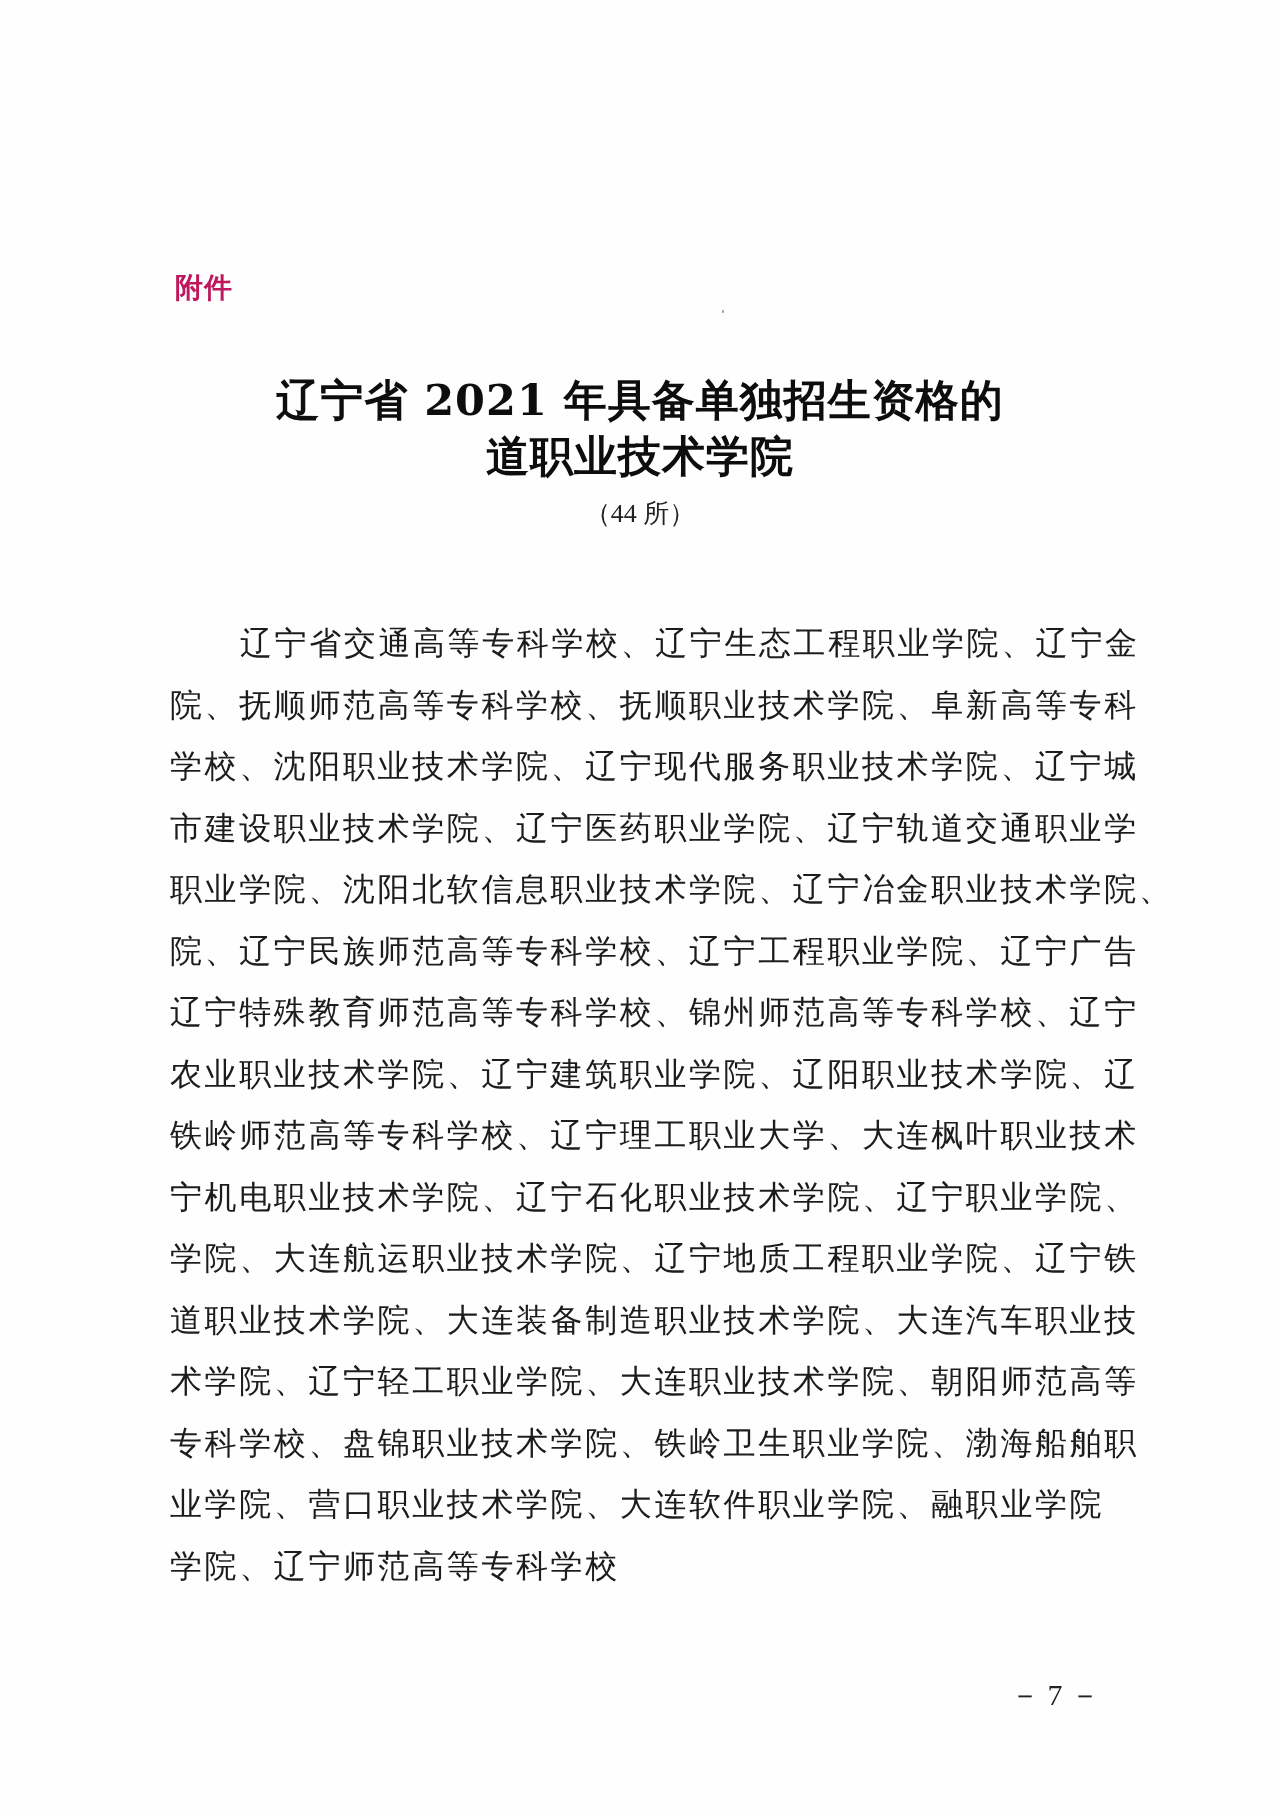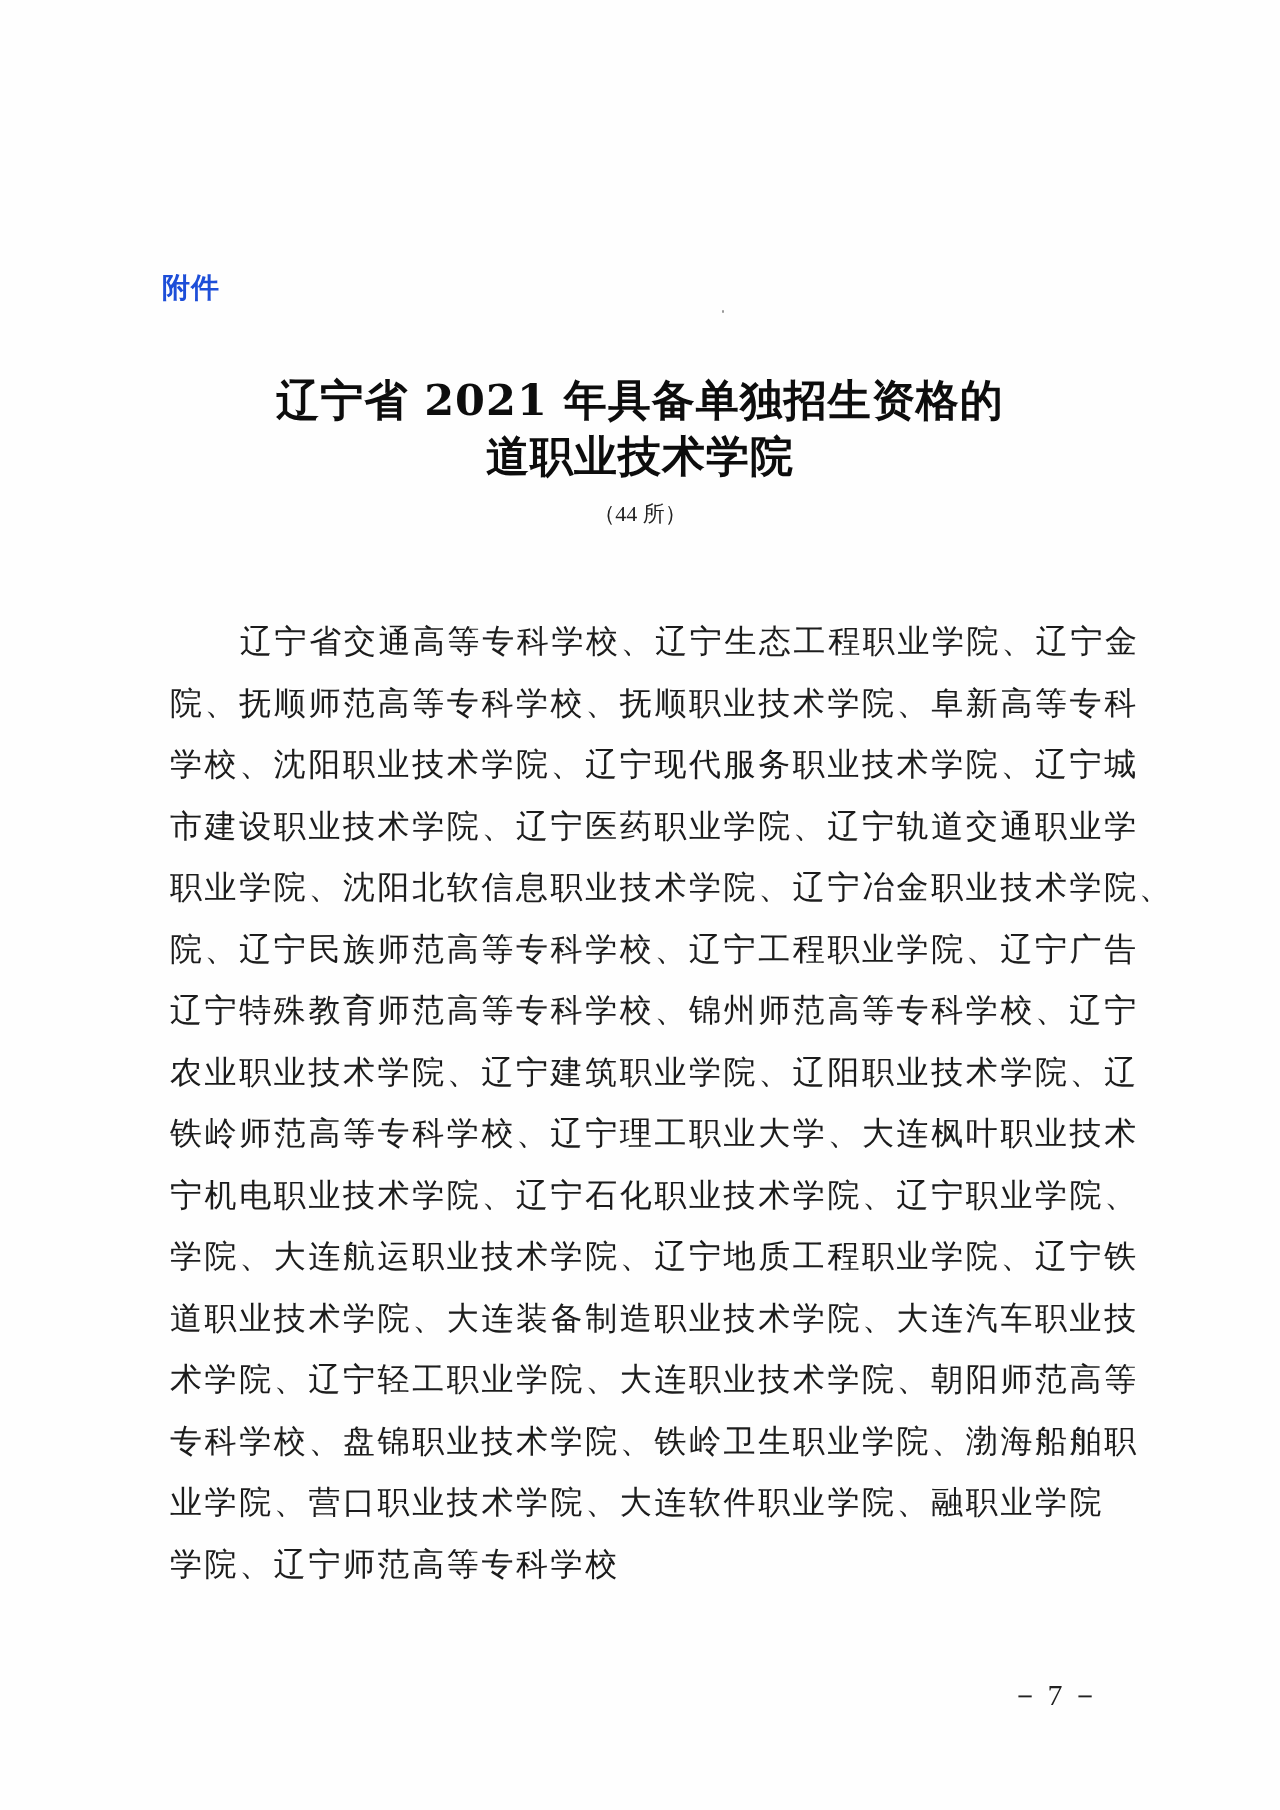--- a/index.html
+++ b/index.html
@@ -16,28 +16,28 @@
     }
     .page {
       position: absolute;
       left: 0; top: 0;
       width: 1280px;
       height: 1810px;
       background: #fefefe;
     }
     .attachment-label {
       position: absolute;
-      left: 162px;
+      left: 175px;
       top: 270px;
       font-family: "DejaVu Sans", "Liberation Sans", sans-serif;
       font-weight: bold;
       font-size: 28px;
       line-height: 36px;
       letter-spacing: 1px;
-      color: #1d4ed8;
+      color: #be185d;
     }
     .speck {
       position: absolute;
       left: 722px;
       top: 310px;
       width: 2px;
       height: 3px;
       background: #999;
       border-radius: 1px;
     }
@@ -53,30 +53,30 @@
     .title-line {
       font-weight: bold;
       font-size: 43px;
       line-height: 56px;
       letter-spacing: 1px;
       white-space: nowrap;
     }
     .title-count {
       margin-top: 10px;
       font-family: "Liberation Serif", "DejaVu Serif", serif;
-      font-size: 22px;
+      font-size: 26px;
       line-height: 40px;
       color: #222;
     }
     .body-text {
       position: absolute;
       left: 170px;
       top: 613px;
       width: 950px;
-      font-family: Liberation Mono, monospace;
+      font-family: Liberation Sans, sans-serif;
       font-size: 32px;
       line-height: 61.5px;
       color: #1c1c1c;
     }
     .body-line {
       height: 61.5px;
       white-space: nowrap;
       letter-spacing: 2.6px;
     }
     .body-line.first {

